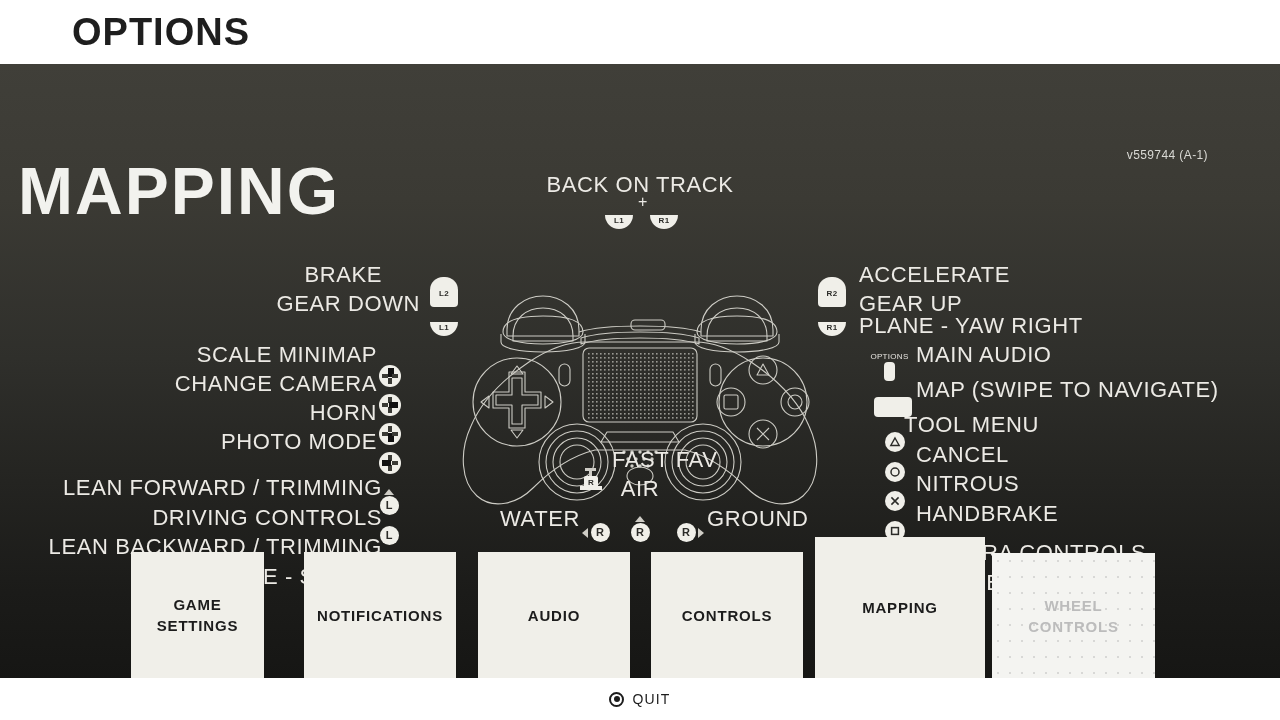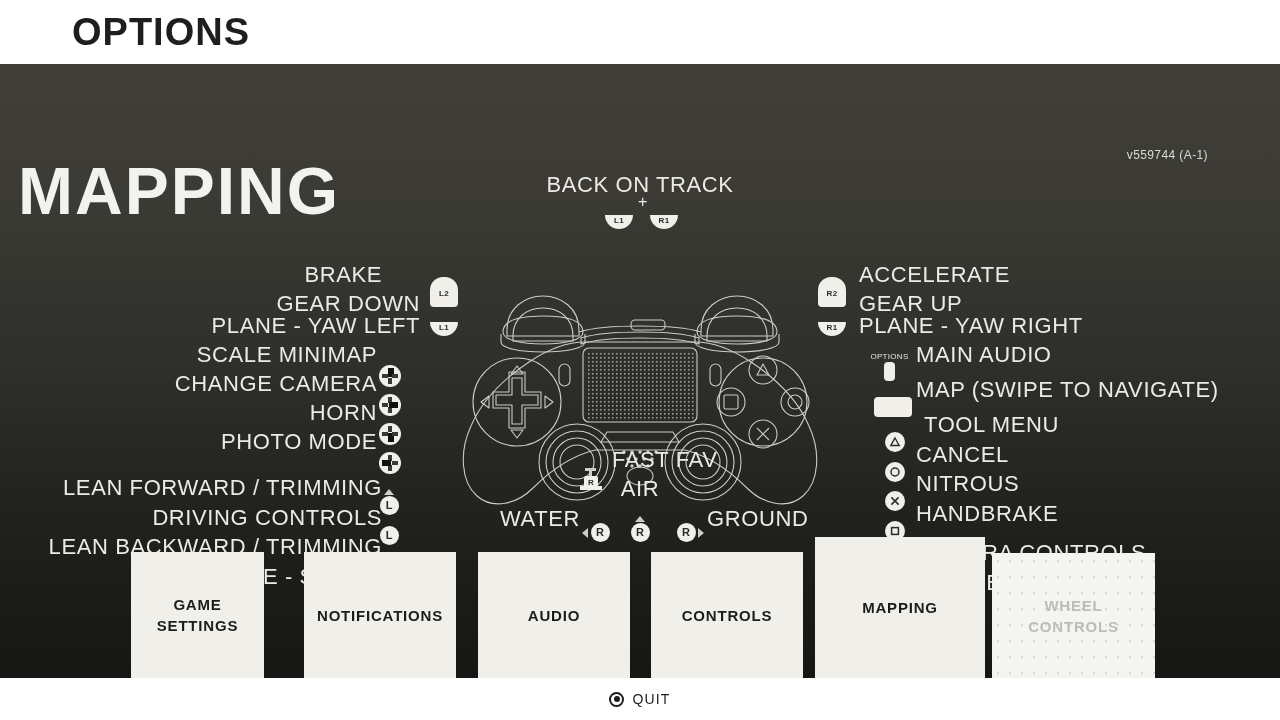--- a/index.html
+++ b/index.html
@@ -683,21 +683,20 @@
     </div>
 
     <div class="map-label lbl-r" style="right:898px; top:198px;">BRAKE</div>
     <div class="icon-slot" style="left:430px; top:193px;">
       <div class="trig2">
           <span>L2</span>
         </div>
     </div>
 
     <div class="map-label lbl-r" style="right:860px; top:227px;">GEAR DOWN</div>
-    <div class="map-label lbl-r" style="right:860px; top:249px;">PLANE - YAW LEFT</div>
     <div class="icon-slot" style="left:430px; top:238px;">
       <div class="trig1">
           <span>L1</span>
         </div>
     </div>
 
     <div class="map-label lbl-r" style="right:903px; top:278px;">SCALE MINIMAP</div>
     <div class="icon-slot" style="left:379px; top:281px;">
       <div class="dpad on-up">
           <i class="up"></i>
@@ -844,21 +843,21 @@
     </div>
     <div class="map-label lbl-l" style="left:916px; top:313px;">MAP (SWIPE TO NAVIGATE)</div>
 
     <div class="icon-slot" style="left:885px; top:348px;">
       <div class="face">
           <svg width="12" height="12" viewBox="0 0 12 12">
         <path d="M6 2 L10.2 9.5 L1.8 9.5 Z" fill="none" stroke="#2b2b28" stroke-width="1.4"></path>
           </svg>
         </div>
     </div>
-    <div class="map-label lbl-l" style="left:924px; top:348px;">TOOL MENU</div>
+    <div class="map-label lbl-l" style="left:904px; top:348px;">TOOL MENU</div>
 
     <div class="icon-slot" style="left:885px; top:378px;">
       <div class="face">
           <svg width="12" height="12" viewBox="0 0 12 12">
         <circle cx="6" cy="6" r="4" fill="none" stroke="#2b2b28" stroke-width="1.5"></circle>
           </svg>
         </div>
     </div>
     <div class="map-label lbl-l" style="left:916px; top:378px;">CANCEL</div>
 

